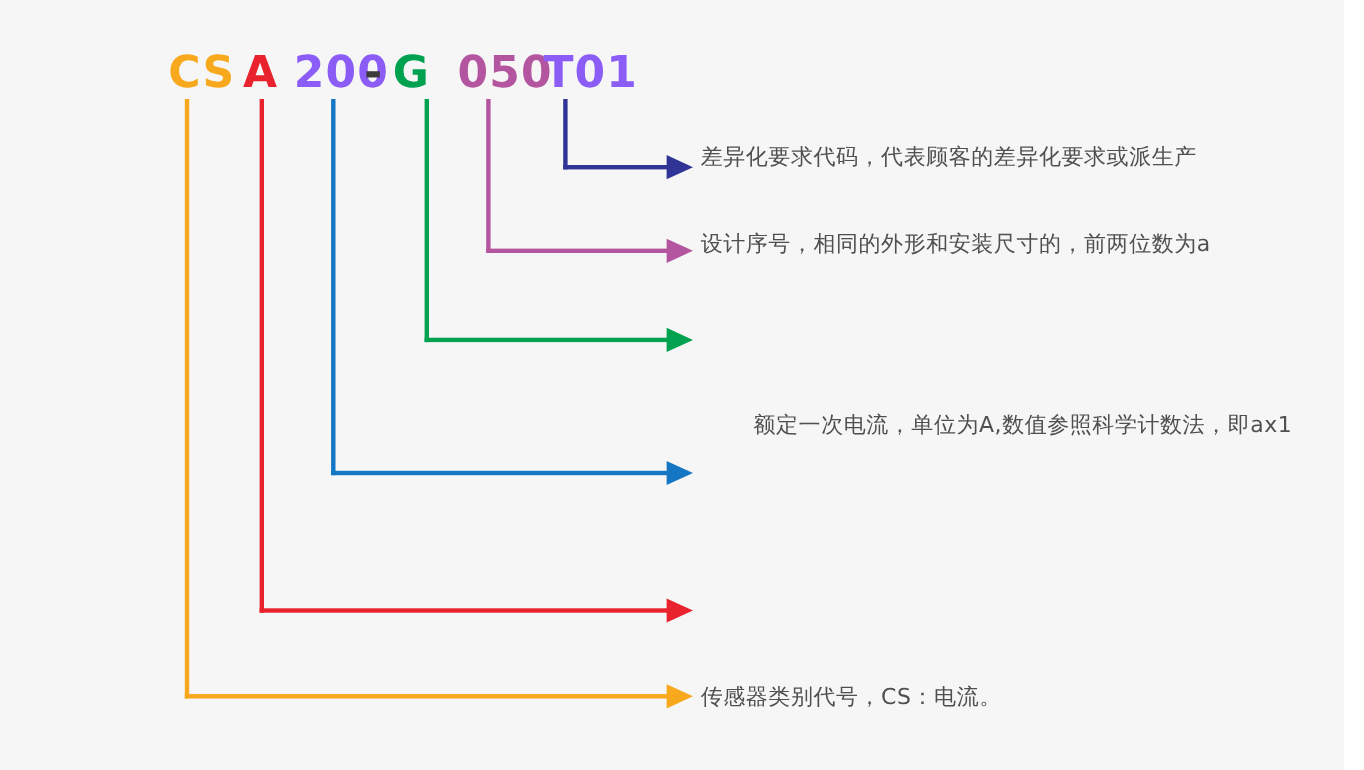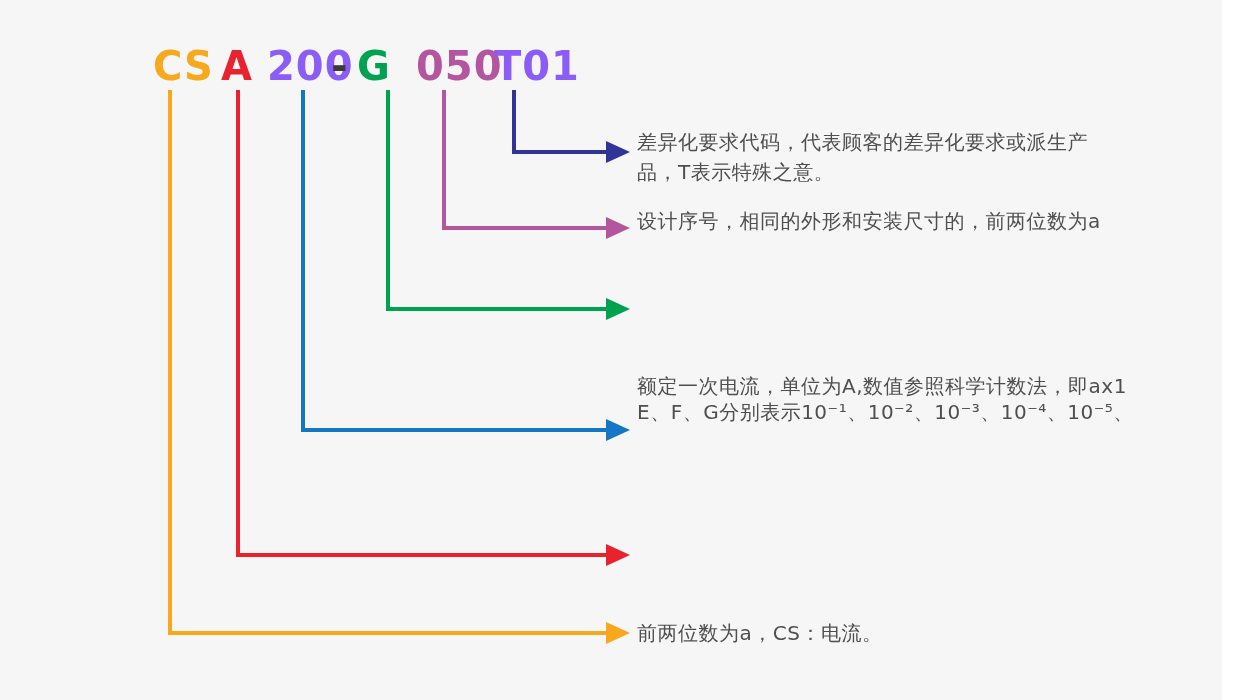--- a/index.html
+++ b/index.html
@@ -41,22 +41,22 @@
   }
   
   .note{
     position:absolute;
     left:637px;
     color:#4f4f4f;
     font-size:20px;
     letter-spacing:0.5px;
     white-space:nowrap;
   }
-  .note .note-line{line-height:30px;}
-  .note.lh26 .note-line{line-height:26px;}
+  .note .note-line{line-height:30px;text-align:center;}
+  .note.lh26 .note-line{line-height:26px;margin-left:48px;}
 </style>
 </head>
 <body>
 
 <div class="canvas">
 
   <span class="code-seg" style="left: 153px; color: rgb(247, 168, 29);">CS</span>
   <span class="code-seg" style="left: 221px; color: rgb(232, 35, 45);">A</span>
   <span class="code-seg" style="left: 267px; color: #8b5cf6;">200</span>
   <span class="code-seg" style="left: 331px; color: rgb(60, 60, 60);">-</span>
@@ -83,31 +83,29 @@
   <div class="vline" style="left: 236px; top: 90px; height: 467px; background-color: rgb(232, 35, 45);"></div>
   <div class="hline" style="left: 236px; top: 553px; width: 372px; background-color: rgb(232, 35, 45);"></div>
   <div class="arrow" style="left: 606px; top: 544px; border-left-color: rgb(232, 35, 45);"></div>
 
   <div class="vline" style="left: 168px; top: 90px; height: 545px; background-color: rgb(247, 168, 29);"></div>
   <div class="hline" style="left: 168px; top: 631px; width: 440px; background-color: rgb(247, 168, 29);"></div>
   <div class="arrow" style="left: 606px; top: 622px; border-left-color: rgb(247, 168, 29);"></div>
 
   <div class="note" style="top:127px">
     <div class="note-line">差异化要求代码，代表顾客的差异化要求或派生产</div>
-    <div class="note-line">品，T表示特殊之意。</div>
   </div>
 
   <div class="note" style="top:206px">
     <div class="note-line">设计序号，相同的外形和安装尺寸的，前两位数为a</div>
   </div>
 
 
   <div class="note lh26" style="top:373px">
     <div class="note-line">额定一次电流，单位为A,数值参照科学计数法，即ax1</div>
-    <div class="note-line">E、F、G分别表示10⁻¹、10⁻²、10⁻³、10⁻⁴、10⁻⁵、</div>
   </div>
 
 
   <div class="note" style="top:618px">
-    <div class="note-line">前两位数为a，CS：电流。</div>
+    <div class="note-line">传感器类别代号，CS：电流。</div>
   </div>
 
 </div>
 
 </body></html>

